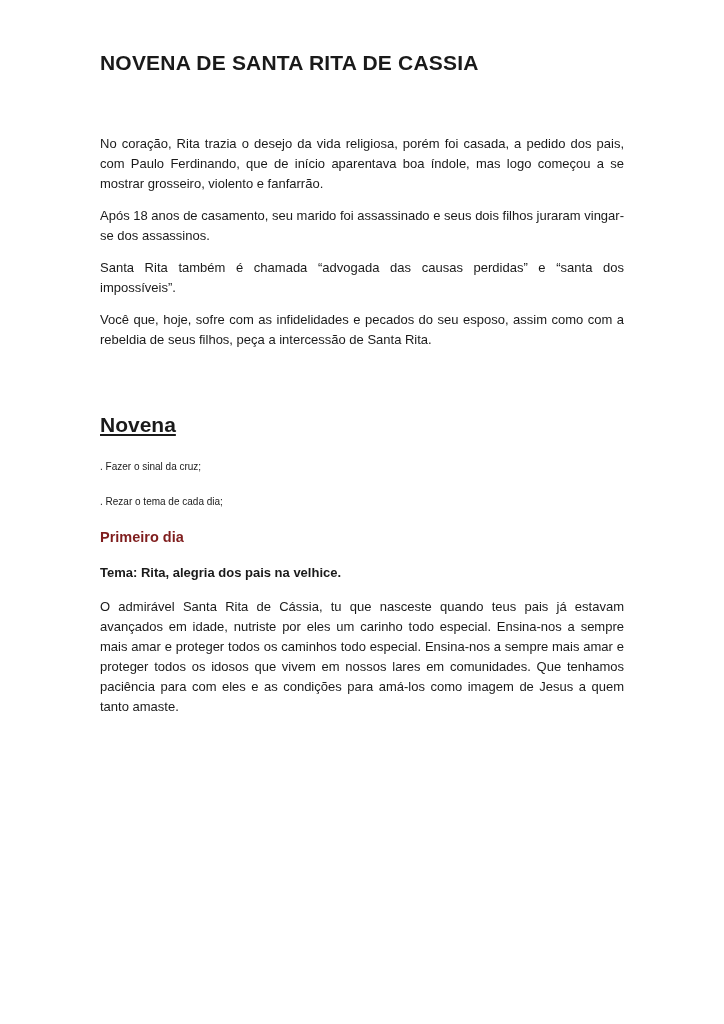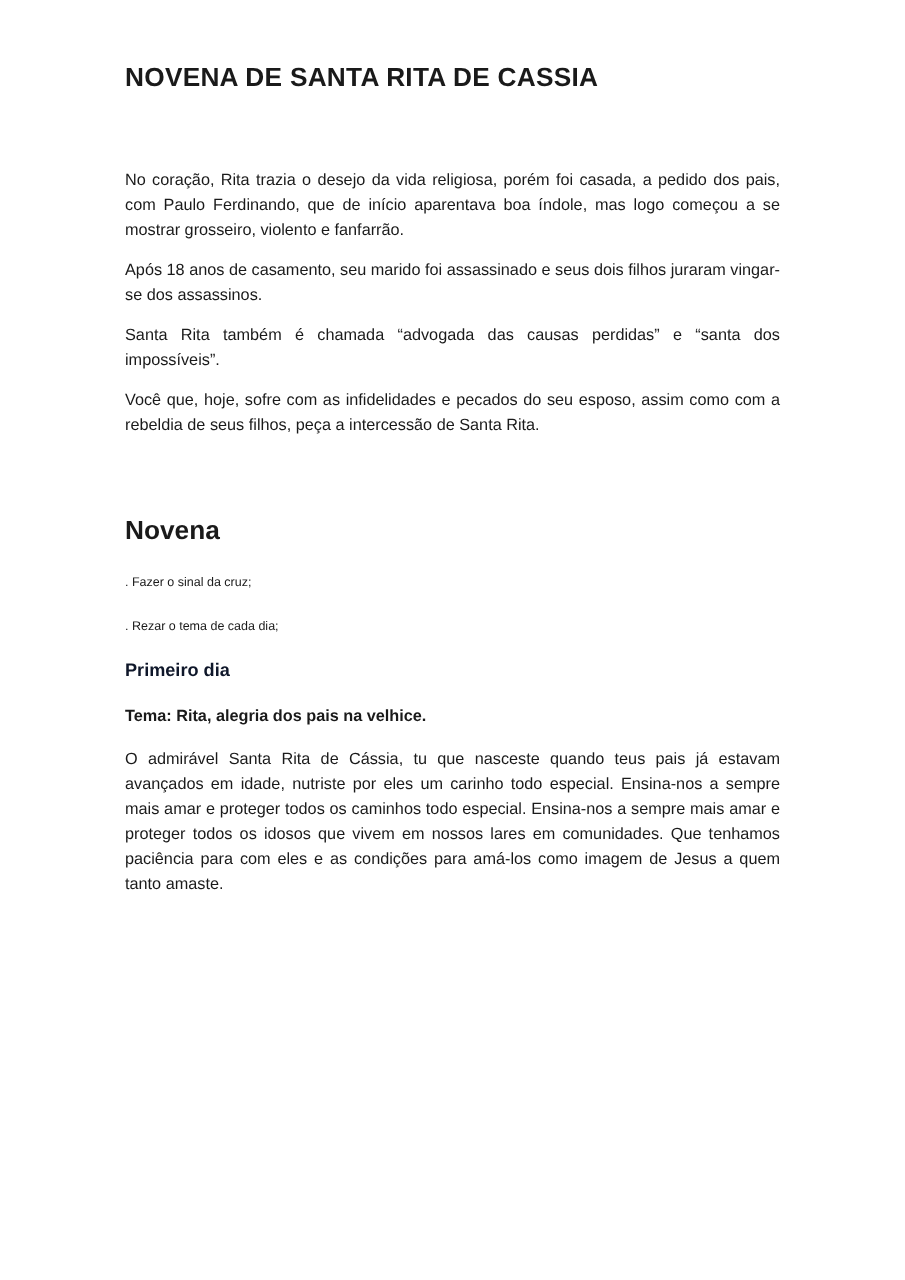--- a/index.html
+++ b/index.html
@@ -30,20 +30,21 @@
     font-size: 13px;
     line-height: 20px;
     text-align: justify;
     margin: 0 0 12px 0;
   }
   .section-heading {
     font-size: 21px;
     font-weight: bold;
     line-height: 26px;
     margin: 62px 0 19px 0;
+    text-decoration: underline;
   }
   .step-par {
     font-size: 10px;
     line-height: 20px;
     margin: 0 0 15px 0;
   }
   .day-heading {
     font-size: 14.5px;
     font-weight: bold;
     line-height: 20px;
@@ -72,19 +73,19 @@
   <p class="body-par">No coração, Rita trazia o desejo da vida religiosa, porém foi casada, a pedido dos pais, com Paulo Ferdinando, que de início aparentava boa índole, mas logo começou a se mostrar grosseiro, violento e fanfarrão.</p>
   <p class="body-par">Após 18 anos de casamento, seu marido foi assassinado e seus dois filhos juraram vingar-se dos assassinos.</p>
   <p class="body-par">Santa Rita também é chamada “advogada das causas perdidas” e “santa dos impossíveis”.</p>
   <p class="body-par">Você que, hoje, sofre com as infidelidades e pecados do seu esposo, assim como com a rebeldia de seus filhos, peça a intercessão de Santa Rita.</p>
 
   <h2 class="section-heading">Novena</h2>
 
   <p class="step-par">. Fazer o sinal da cruz;</p>
   <p class="step-par">. Rezar o tema de cada dia;</p>
 
-  <h3 class="day-heading" style="color: #0f172a;">Primeiro dia</h3>
+  <h3 class="day-heading" style="color: #7f1d1d;">Primeiro dia</h3>
 
   <p class="theme-par"><strong>Tema</strong><span>: Rita, alegria dos pais na velhice.</span></p>
 
   <p class="prayer-par">O admirável Santa Rita de Cássia, tu que nasceste quando teus pais já estavam avançados em idade, nutriste por eles um carinho todo especial. Ensina-nos a sempre mais amar e proteger todos os caminhos todo especial. Ensina-nos a sempre mais amar e proteger todos os idosos que vivem em nossos lares em comunidades. Que tenhamos paciência para com eles e as condições para amá-los como imagem de Jesus a quem tanto amaste.</p>
 
 </div>
 
 </body></html>

